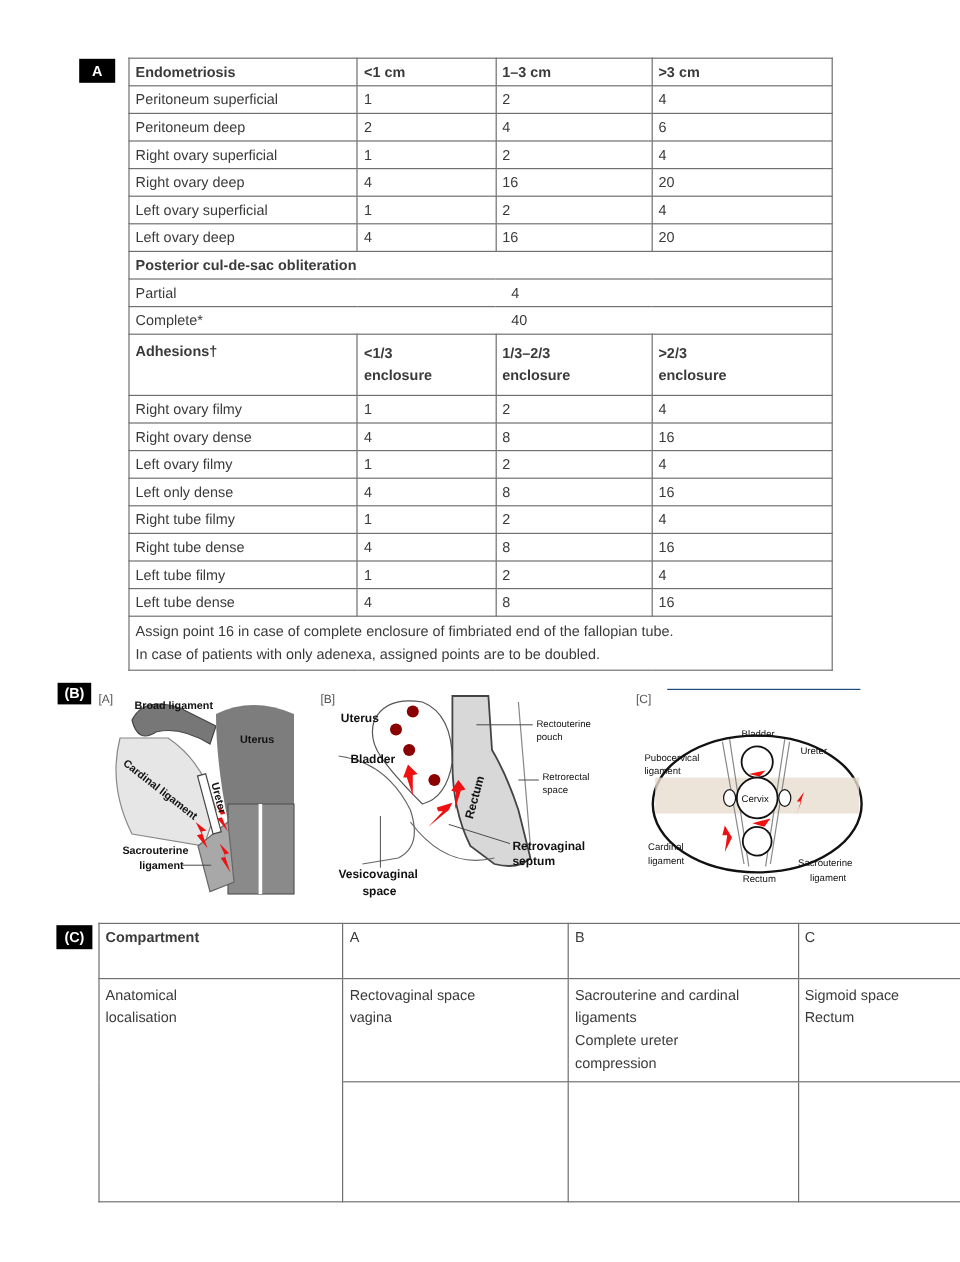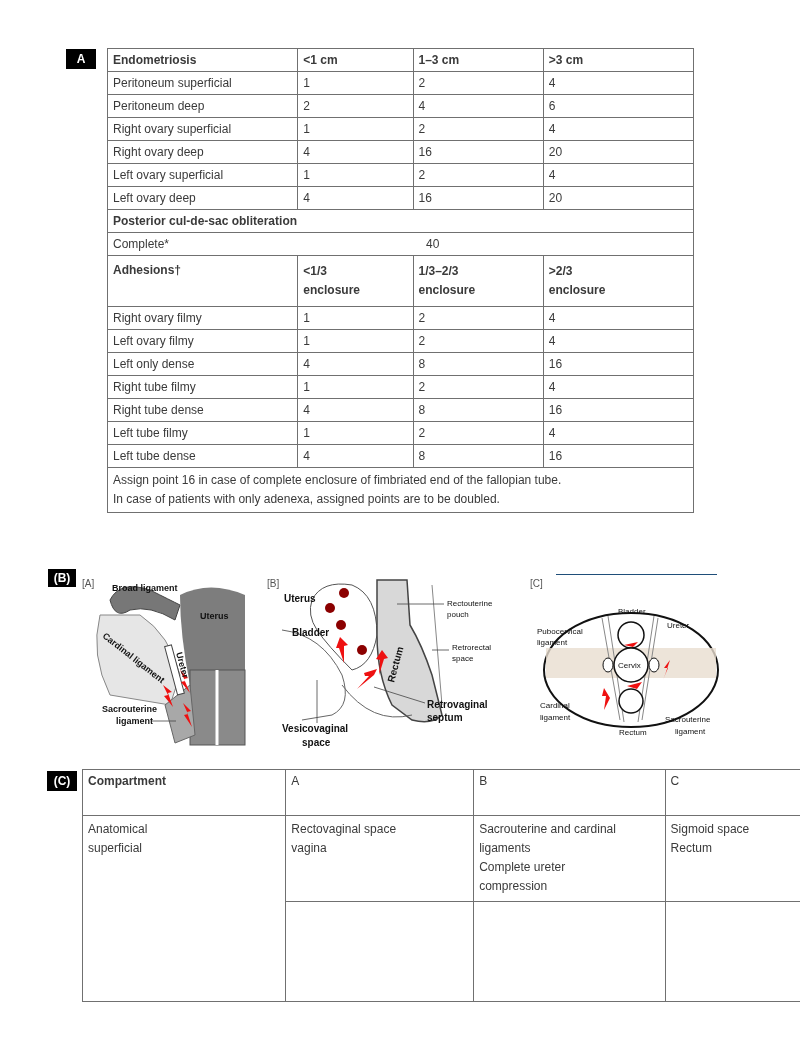--- a/index.html
+++ b/index.html
@@ -69,35 +69,44 @@
         <td>4</td>
         <td>16</td>
         <td>20</td>
       </tr>
     </tbody>
   <tbody>
       <tr>
     <td colspan="4" class="b">Posterior cul-de-sac obliteration</td>
   </tr>
   <tr>
+    <td colspan="4"><span style="display:inline-block;width:313px">Partial</span><span>4</span></td>
+  </tr>
+  <tr>
     <td colspan="4"><span style="display:inline-block;width:313px">Complete*</span><span>40</span></td>
   </tr>
   <tr>
     <td class="b" style="padding-top:6px">Adhesions†</td>
     <td class="b" style="padding-top:6px;padding-bottom:6px;line-height:19px"><span>&lt;1/3</span><br><span>enclosure</span></td>
     <td class="b" style="padding-top:6px;padding-bottom:6px;line-height:19px"><span>1/3–2/3</span><br><span>enclosure</span></td>
     <td class="b" style="padding-top:6px;padding-bottom:6px;line-height:19px"><span>&gt;2/3</span><br><span>enclosure</span></td>
   </tr>
   </tbody>
     <tbody id="adh-rows">
       <tr>
         <td>Right ovary filmy</td>
         <td>1</td>
         <td>2</td>
         <td>4</td>
+      </tr>
+      <tr>
+        <td>Right ovary dense</td>
+        <td>4</td>
+        <td>8</td>
+        <td>16</td>
       </tr>
       <tr>
         <td>Left ovary filmy</td>
         <td>1</td>
         <td>2</td>
         <td>4</td>
       </tr>
       <tr>
         <td>Left only dense</td>
         <td>4</td>
@@ -235,21 +244,21 @@
   <tbody>
       <tr style="height:46px">
     <td class="b">Compartment</td>
     <td>A</td>
     <td>B</td>
     <td>C</td>
   </tr>
   <tr style="height:86px">
     <td rowspan="2" style="line-height:19px;padding-top:4px">
       <div>Anatomical</div>
-      <div>superficial</div>
+      <div>localisation</div>
     </td>
     <td style="line-height:19px;padding-top:4px">
       <div>Rectovaginal space</div>
       <div>vagina</div>
     </td>
     <td style="line-height:19px;padding-top:4px">
       <div>Sacrouterine and cardinal</div>
       <div>ligaments</div>
       <div>Complete ureter</div>
       <div>compression</div>

